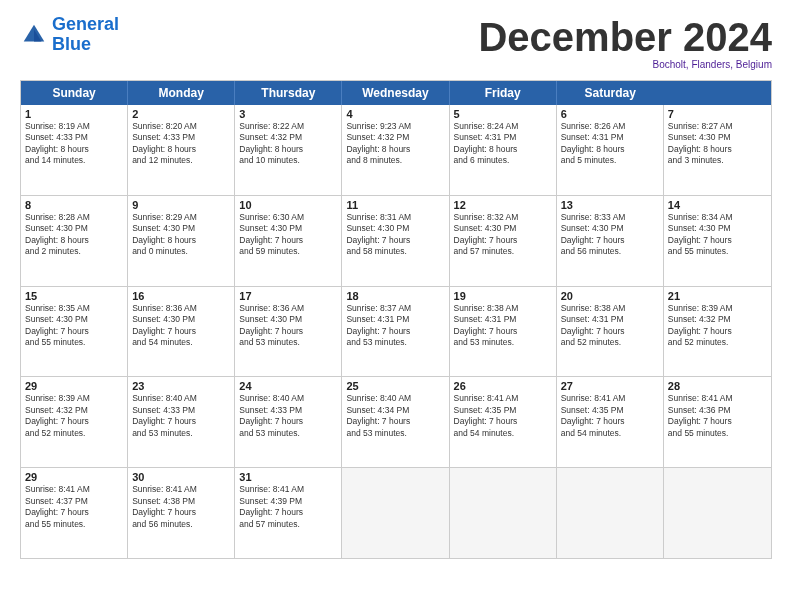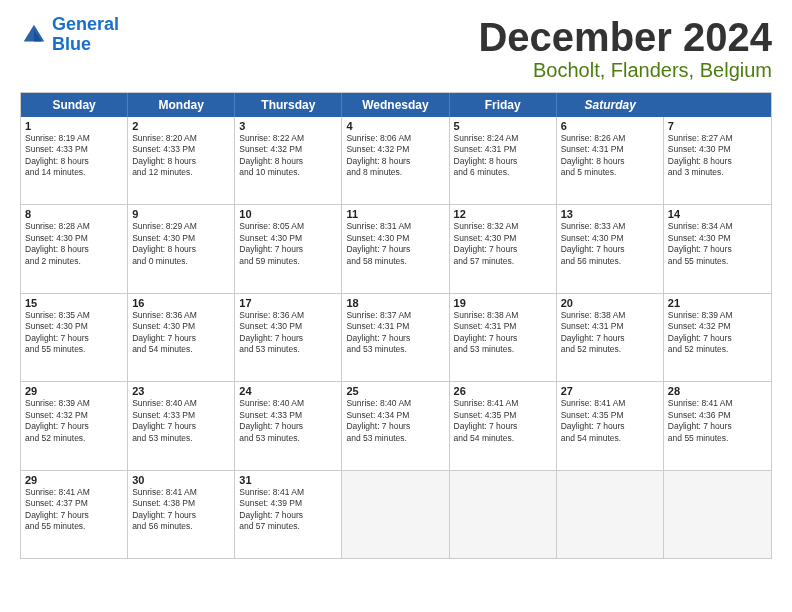--- a/index.html
+++ b/index.html
@@ -42,43 +42,43 @@
     .title-block {
       text-align: right;
     }
     .month-title {
       font-size: 40px;
       font-weight: bold;
       color: #333;
       line-height: 1.1;
     }
     .subtitle {
-      font-size: 20px;
-      color: #4d7c0f;
+      font-size: 10px;
+      color: #4c1d95;
     }
     .calendar {
       flex: 1;
       display: flex;
       flex-direction: column;
       border: 1px solid #ccc;
     }
     .cal-header {
       display: grid;
       grid-template-columns: repeat(7, 1fr);
       background: #2962a8;
     }
     .cal-header-cell {
       color: white;
       font-size: 12px;
       font-weight: bold;
       text-align: center;
       padding: 5px 2px;
       border-right: 1px solid #4a7ec0;
     }
-    .cal-header-cell:last-child { border-right: none; font-style: italic; }
+    .cal-header-cell:last-child { border-right: none; }
     .cal-body {
       flex: 1;
       display: flex;
       flex-direction: column;
     }
     .cal-row {
       display: grid;
       grid-template-columns: repeat(7, 1fr);
       flex: 1;
       border-top: 1px solid #ccc;
@@ -154,21 +154,21 @@
           </div>
           <div class="cal-cell">
             <div class="day-num">3</div>
             <div class="cell-text">Sunrise: 8:22 AM</div>
             <div class="cell-text">Sunset: 4:32 PM</div>
             <div class="cell-text">Daylight: 8 hours</div>
             <div class="cell-text">and 10 minutes.</div>
           </div>
           <div class="cal-cell">
             <div class="day-num">4</div>
-            <div class="cell-text">Sunrise: 8:06 AM</div>
+            <div class="cell-text">Sunrise: 9:23 AM</div>
             <div class="cell-text">Sunset: 4:32 PM</div>
             <div class="cell-text">Daylight: 8 hours</div>
             <div class="cell-text">and 8 minutes.</div>
           </div>
           <div class="cal-cell">
             <div class="day-num">5</div>
             <div class="cell-text">Sunrise: 8:24 AM</div>
             <div class="cell-text">Sunset: 4:31 PM</div>
             <div class="cell-text">Daylight: 8 hours</div>
             <div class="cell-text">and 6 minutes.</div>
@@ -198,21 +198,21 @@
           </div>
           <div class="cal-cell">
             <div class="day-num">9</div>
             <div class="cell-text">Sunrise: 8:29 AM</div>
             <div class="cell-text">Sunset: 4:30 PM</div>
             <div class="cell-text">Daylight: 8 hours</div>
             <div class="cell-text">and 0 minutes.</div>
           </div>
           <div class="cal-cell">
             <div class="day-num">10</div>
-            <div class="cell-text">Sunrise: 8:05 AM</div>
+            <div class="cell-text">Sunrise: 6:30 AM</div>
             <div class="cell-text">Sunset: 4:30 PM</div>
             <div class="cell-text">Daylight: 7 hours</div>
             <div class="cell-text">and 59 minutes.</div>
           </div>
           <div class="cal-cell">
             <div class="day-num">11</div>
             <div class="cell-text">Sunrise: 8:31 AM</div>
             <div class="cell-text">Sunset: 4:30 PM</div>
             <div class="cell-text">Daylight: 7 hours</div>
             <div class="cell-text">and 58 minutes.</div>

